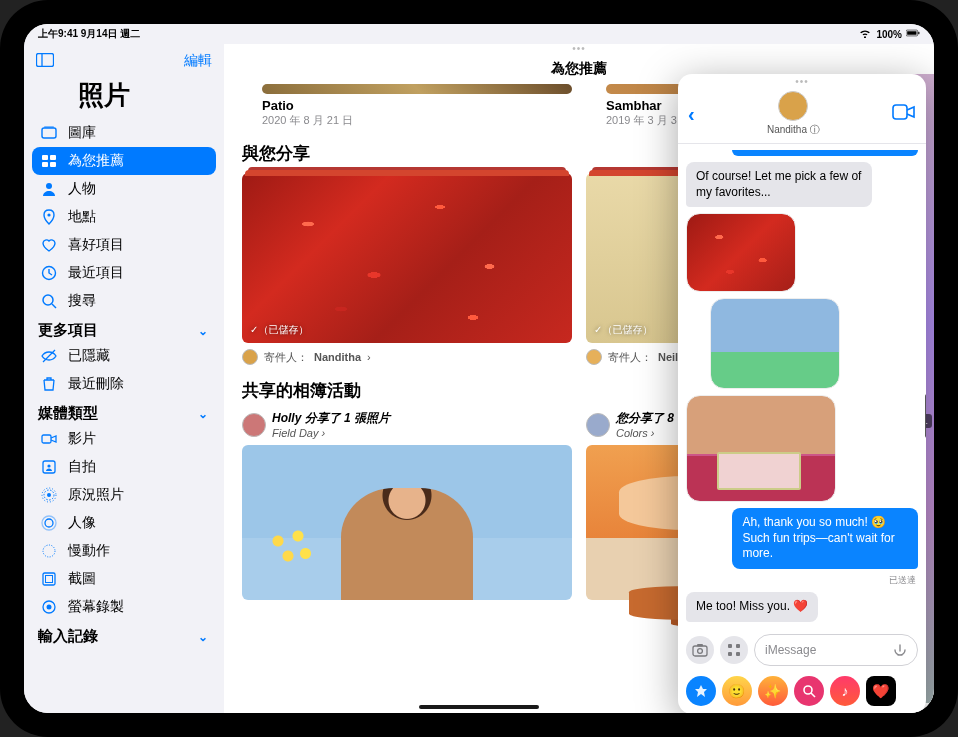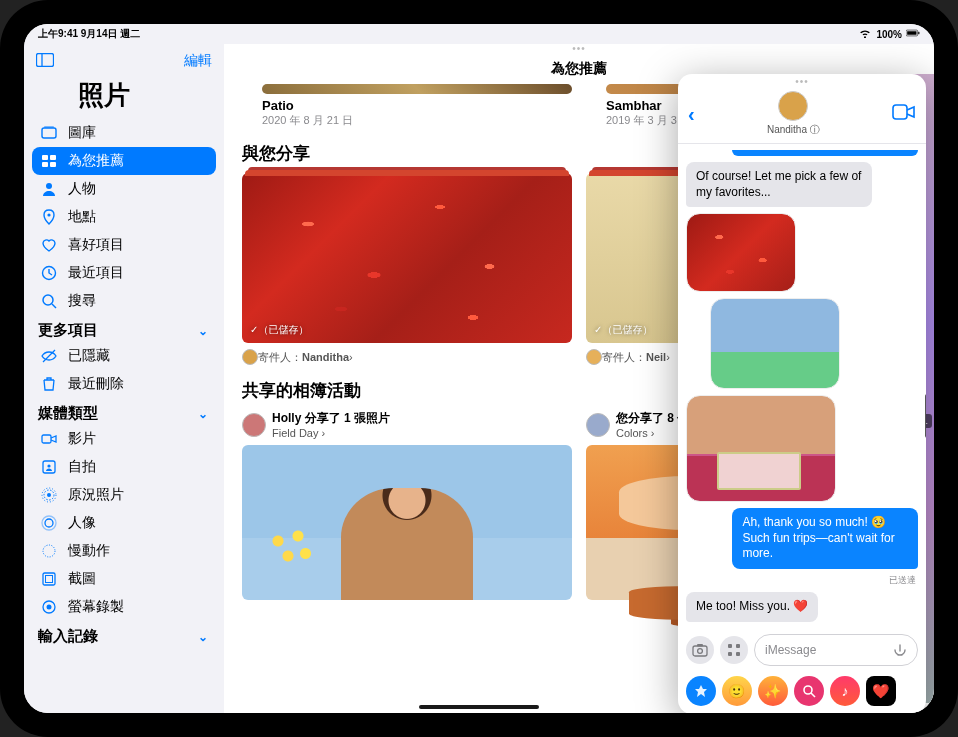--- a/index.html
+++ b/index.html
@@ -173,25 +173,25 @@
     content:""; position:absolute; inset:0;
     background:
       radial-gradient(circle 50px at 50% 42%, #d22 0 48px, transparent 50px),
       radial-gradient(ellipse 60px 18px at 50% 86%, rgba(0,0,0,.45) 0 40%, transparent 60%);
   }
   .saved-tag {
     position:absolute; bottom:6px; left:8px;
     color:#fff; font-size:10px; display:flex; align-items:center; gap:4px;
     text-shadow:0 0 4px rgba(0,0,0,.6);
   }
-  .sender-row { display:flex; align-items:center; margin-top:6px; font-size:11px; color:#555; }
+  .sender-row { display:flex; align-items:center; gap:6px; margin-top:6px; font-size:11px; color:#555; }
   .avatar-dot { width:16px; height:16px; border-radius:50%; background:#d9a24a; border:1px solid #bbb;}
 
   .album-tile { flex:1; }
-  .album-header { display:flex; align-items:center; gap:6px; margin-bottom:6px; }
+  .album-header { display:flex; align-items:center; gap:6px; margin-bottom:6px;font-style:italic; }
   .album-header .avatar-dot { width:24px; height:24px; }
   .album-header-text .l1 { font-size:12px; font-weight:600;}
   .album-header-text .l2 { font-size:11px; color:#555; }
   .album-img { width:100%; height:155px; border-radius:6px; }
   .girl-bg { background: linear-gradient(#9cc6e8 0 60%,#a8cdeb 60% 100%); position:relative; overflow:hidden;}
   .girl-bg::after{
     content:""; position:absolute; left:30%; top:28%; width:40%; height:80%;
     background:
       radial-gradient(circle 18px at 50% 10%, #e7b38b 0 18px, transparent 19px),
       radial-gradient(circle 24px at 50% 6%, #4a2b1a 0 24px, transparent 25px),

